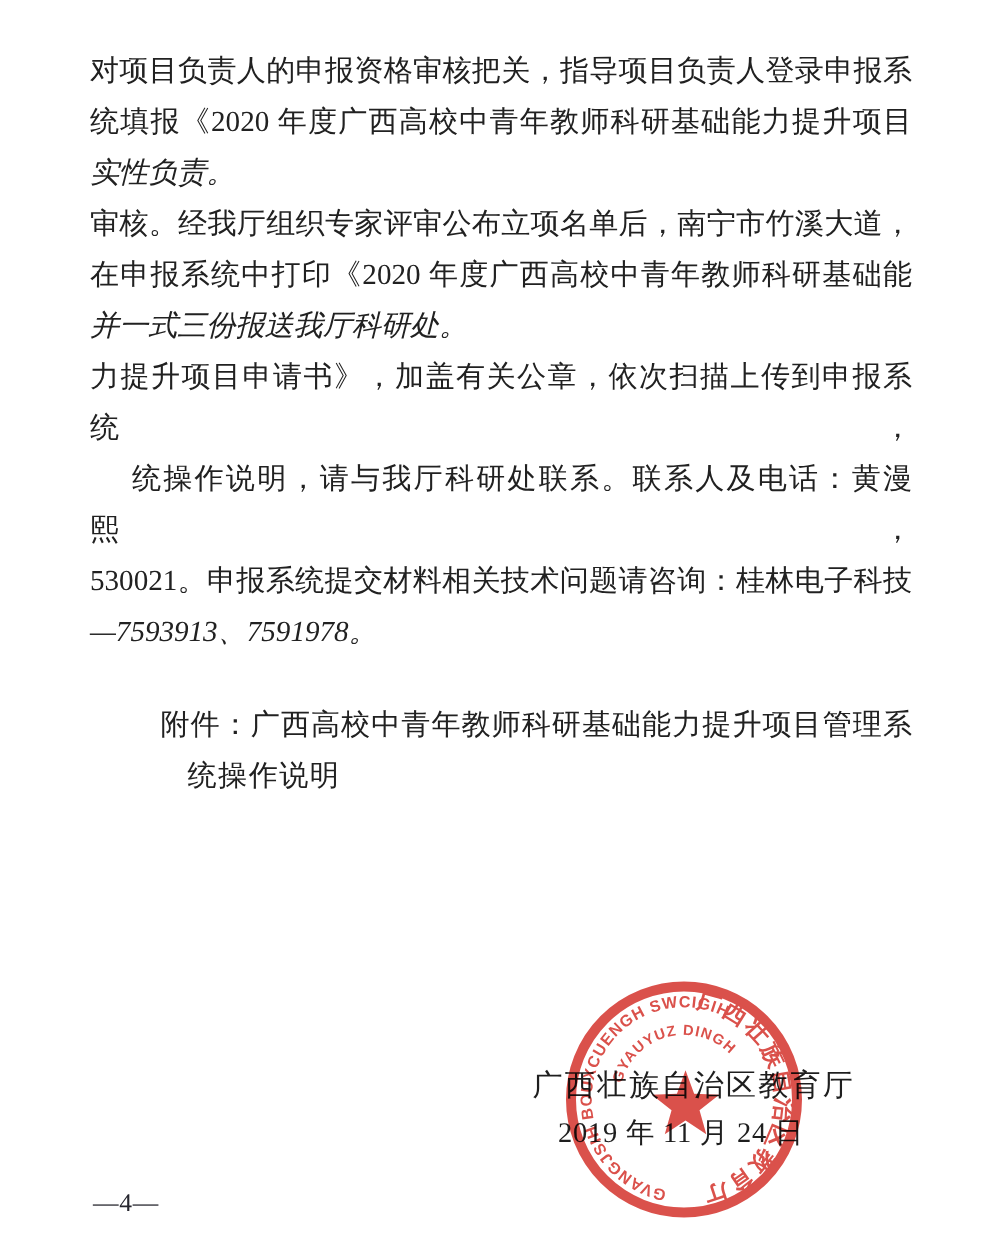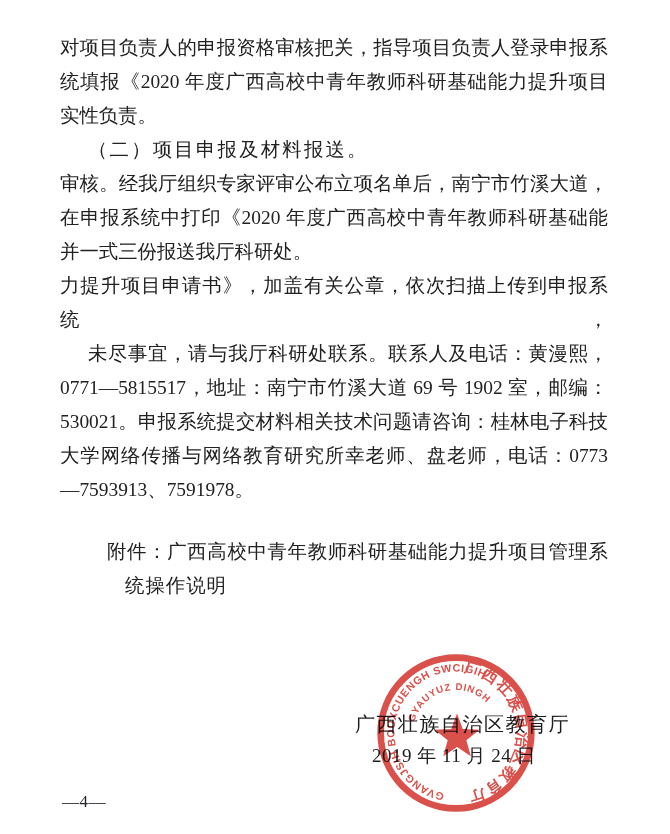--- a/index.html
+++ b/index.html
@@ -7,21 +7,21 @@
     position:relative; width:670px; height:834px; background:#ffffff;
     overflow:hidden;
     font-family:"Liberation Serif","DejaVu Serif",serif;
     color:#212121;
   }
   .doc-body {
     position:absolute; left:60px; top:31px; width:548px;
     font-size:19.4px; line-height:34px;
   }
   .ln { text-align:justify; text-align-last:justify; }
-  .ln.last { text-align-last:left; }
+  .ln.last { text-align-last:left;font-style:italic; }
   .ln.ind { text-indent:28px; }
   .ln.sp { letter-spacing:2.2px; }
   .attach { margin-top:28px; }
   .att1 { padding-left:47px; text-align:justify; text-align-last:justify; }
   .att2 { padding-left:65px; text-align:right; text-align-last:left; letter-spacing:1px; }
   .signature-org {
     position:absolute; left:355px; top:712px;
     font-size:20px; letter-spacing:1.5px; line-height:1.2; color:#1e1e1e;
   }
   .signature-date {
@@ -43,29 +43,26 @@
 </style>
 </head>
 <body>
 
 <div class="page">
 
   <div class="doc-body">
     <div class="ln">对项目负责人的申报资格审核把关，指导项目负责人登录申报系</div>
     <div class="ln">统填报《2020 年度广西高校中青年教师科研基础能力提升项目</div>
     <div class="ln last">实性负责。</div>
-    <div class="ln ind last sp">（二）项目申报及材料报送。</div>
     <div class="ln">审核。经我厅组织专家评审公布立项名单后，南宁市竹溪大道，</div>
     <div class="ln">在申报系统中打印《2020 年度广西高校中青年教师科研基础能</div>
     <div class="ln last">并一式三份报送我厅科研处。</div>
     <div class="ln">力提升项目申请书》，加盖有关公章，依次扫描上传到申报系统，</div>
-    <div class="ln ind">未尽事宜，请与我厅科研处联系。联系人及电话：黄漫熙，</div>
-    <div class="ln">0771—5815517，地址：南宁市竹溪大道 69 号 1902 室，邮编：</div>
+    <div class="ln ind">统操作说明，请与我厅科研处联系。联系人及电话：黄漫熙，</div>
     <div class="ln">530021。申报系统提交材料相关技术问题请咨询：桂林电子科技</div>
-    <div class="ln">大学网络传播与网络教育研究所幸老师、盘老师，电话：0773</div>
     <div class="ln last">—7593913、7591978。</div>
 
     <div class="attach">
       <div class="att1">附件：广西高校中青年教师科研基础能力提升项目管理系</div>
       <div class="att2">统操作说明</div>
     </div>
   </div>
 
   <div class="signature-org">广西壮族自治区教育厅</div>
   <div class="signature-date">2019 年 11 月 24 日</div>

